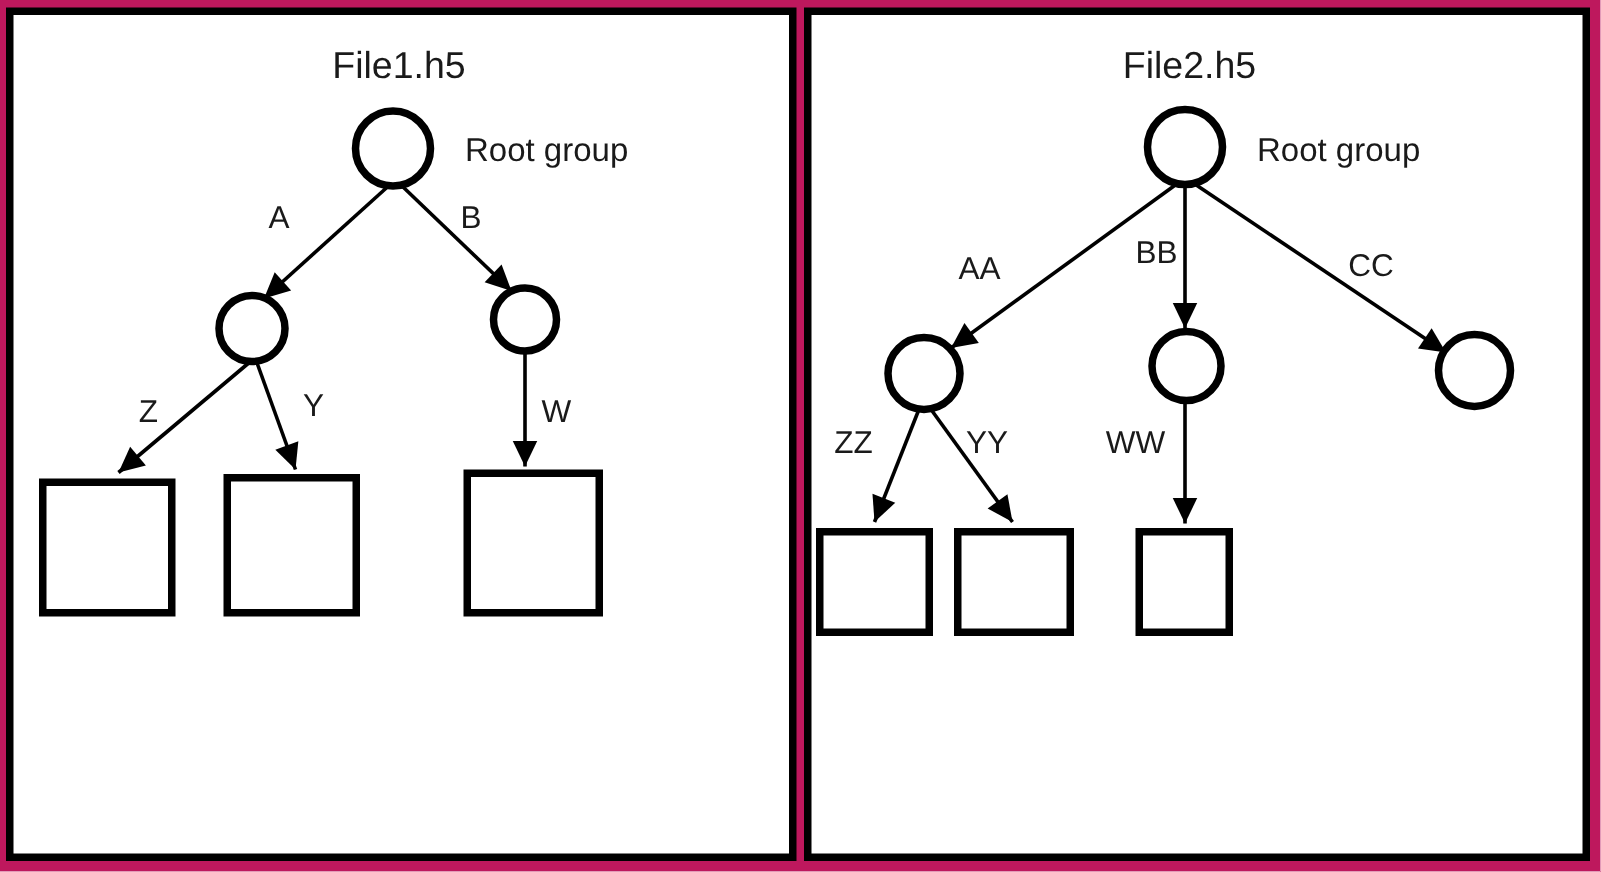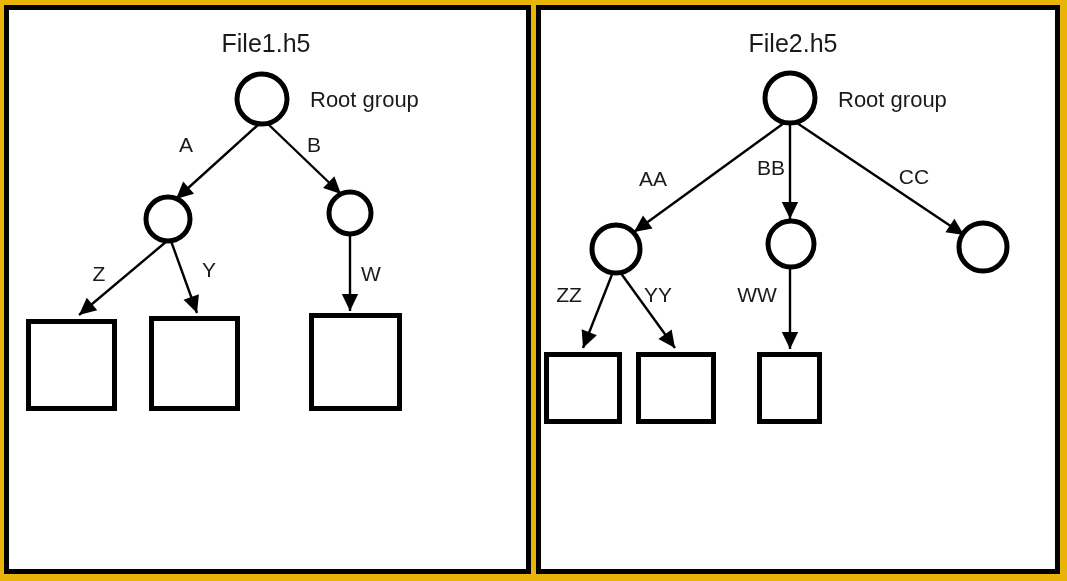--- a/index.html
+++ b/index.html
@@ -9,21 +9,21 @@
     background: #ffffff;
   }
   body {
     font-family: "Liberation Sans", sans-serif;
     color: #000000;
   }
   #canvas {
     position: relative;
     width: 1067px;
     height: 581px;
-    background: #eab308;
+    background: #be185d;
     overflow: hidden;
   }
   #diagram-svg {
     position: absolute;
     left: 0;
     top: 0;
     width: 1067px;
     height: 581px;
     display: block;
   }

